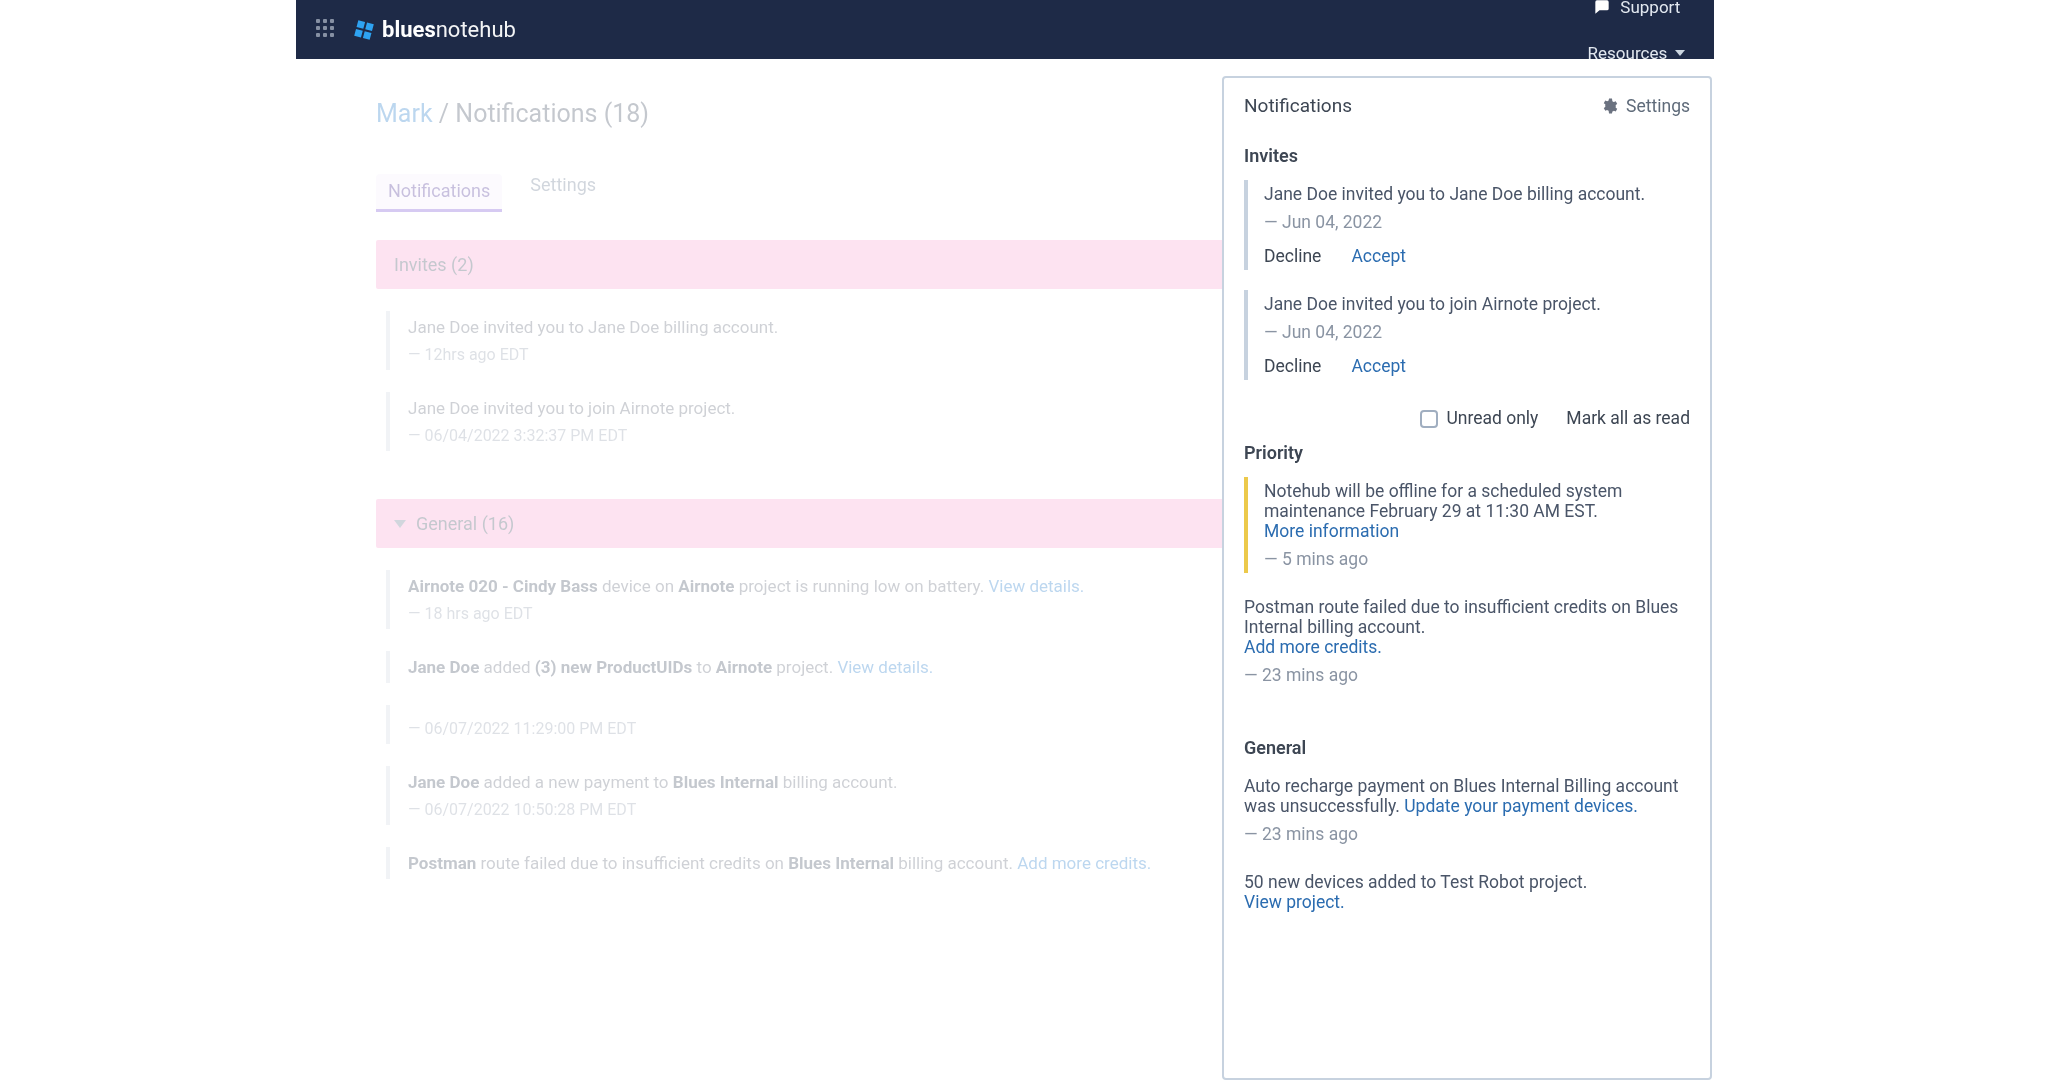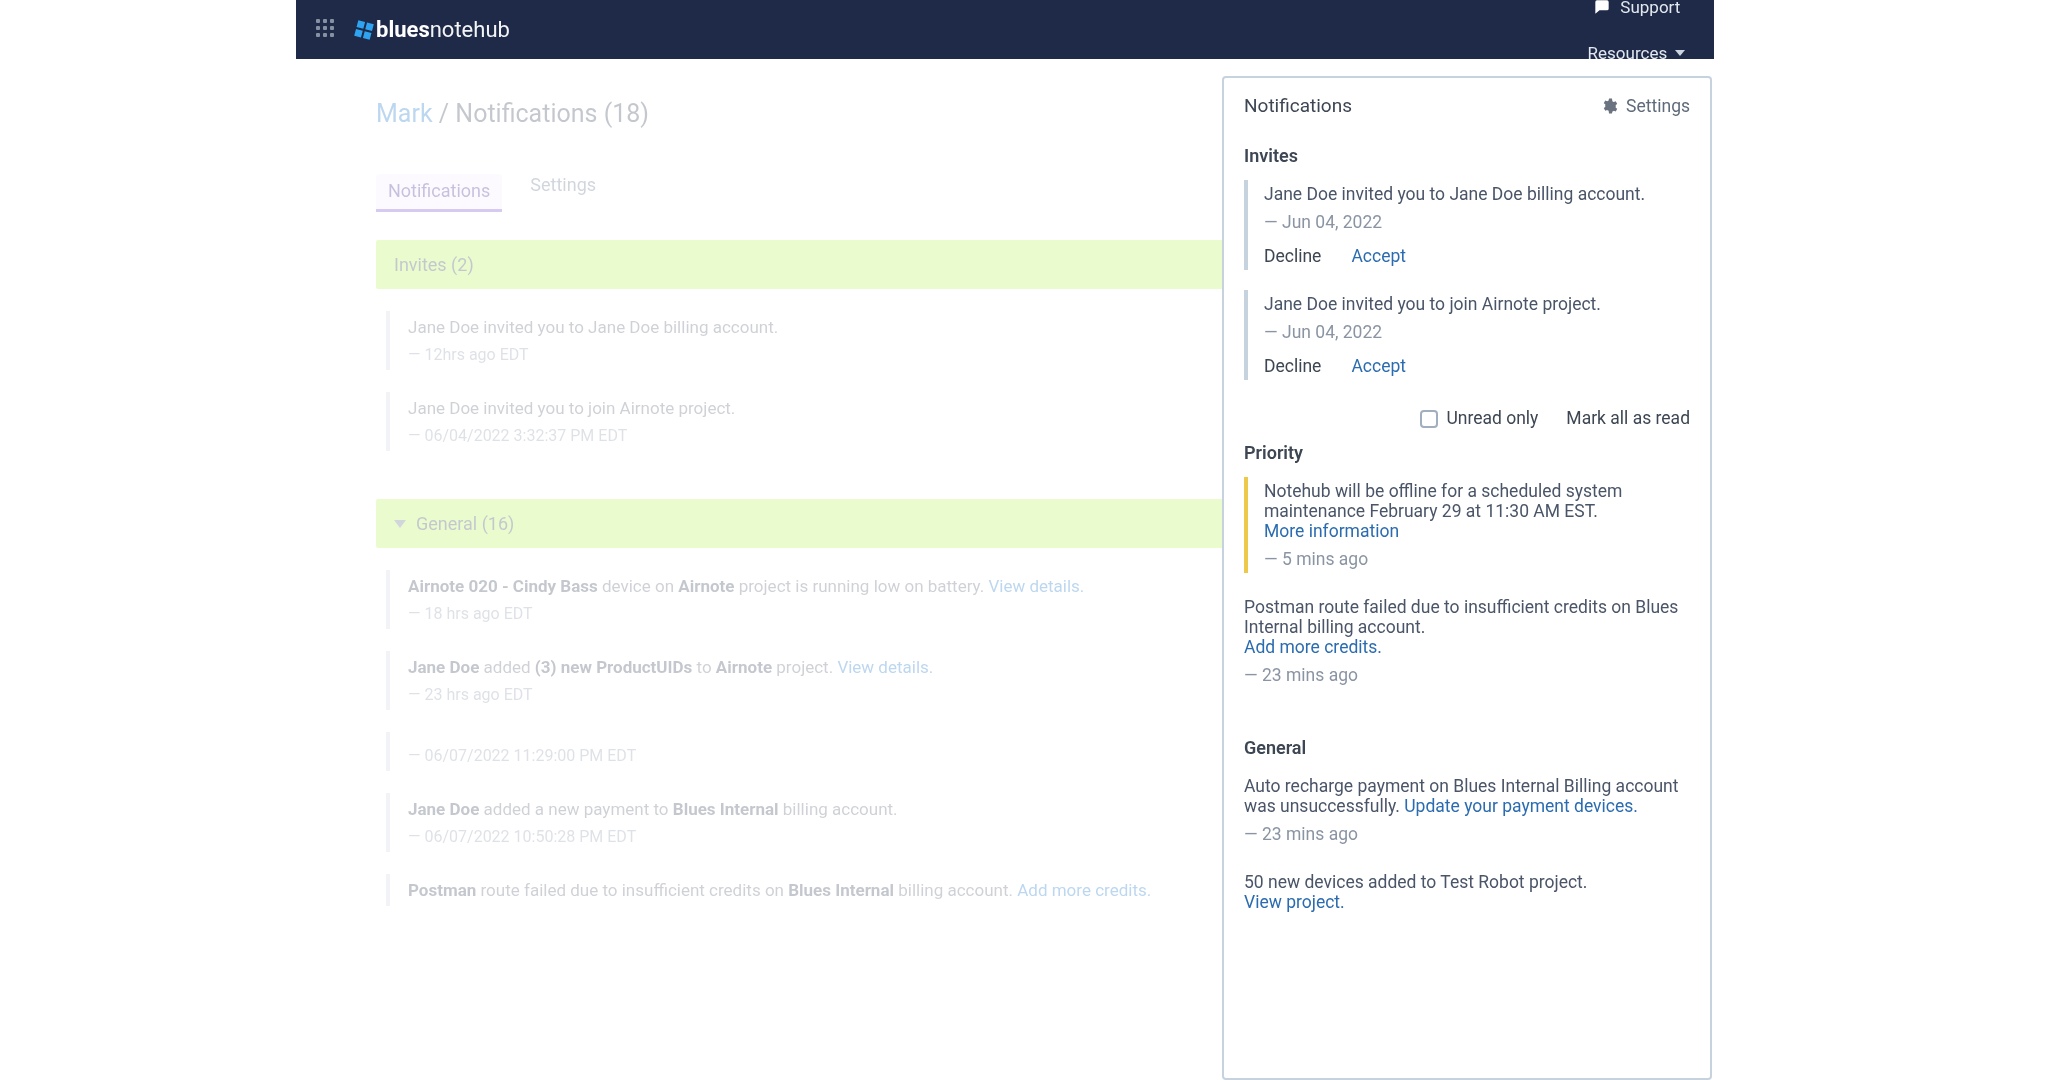--- a/index.html
+++ b/index.html
@@ -32,21 +32,21 @@
   }
   .topbar .left { display: flex; align-items: center; gap: 14px; }
   .apps-grid {
     width: 22px; height: 22px;
     display: grid; grid-template-columns: repeat(3,4px); grid-template-rows: repeat(3,4px);
     gap: 3px;
     opacity: .6;
     cursor: pointer;
   }
   .apps-grid span { background: #cbd5e0; width:4px; height:4px; border-radius:1px; }
-  .brand { display:flex; align-items:center; font-weight:600; font-size:22px; color:#fff;}
+  .brand { display:flex; align-items:center; gap:6px; font-weight:600; font-size:22px; color:#fff;}
   .brand-mark {
     width: 24px; height: 24px;
     display:inline-block;
   }
   .brand-text .blues { font-weight:700; }
   .brand-text .notehub { font-weight:400; opacity:.95; }
   .topbar .right { margin-left:auto; display:flex; align-items:center; gap:26px;flex-direction:column; }
   .tb-item { display:flex; align-items:center; gap:8px; color:#e2e8f0; cursor:pointer; font-size:17px;}
   .bell-wrap { position:relative; }
   .bell-badge {
@@ -72,21 +72,21 @@
   .breadcrumb { font-size:25px; color:#4a5568; }
   .breadcrumb .home { color:#3182ce; }
   .tabs { display:flex; gap:28px; margin-top:46px; font-size:18px;}
   .tab { color:#718096; cursor:pointer; padding-bottom:8px;}
   .tab.active { color:#553c9a; border-bottom:3px solid #805ad5;background:#f4f0fb; padding:6px 12px 8px; border-radius:4px 4px 0 0;}
   .filter-box {
     margin-top:18px; width:100%; border:1px solid #e2e8f0; border-radius:4px;
     padding:12px 16px; color:#a0aec0; font-size:17px; background:#fff;
   }
   .section-head {
-    margin-top:28px; background:#bef264; padding:14px 18px; font-size:18px; color:#4a5568;
+    margin-top:28px; background:#f9a8d4; padding:14px 18px; font-size:18px; color:#4a5568;
     display:flex; align-items:center; gap:10px; border-radius:2px;
   }
   .tri-down { width:0;height:0;border-left:6px solid transparent;border-right:6px solid transparent;border-top:8px solid #718096;}
   .item {
     border-left:4px solid #d3dae3; margin:22px 0 0 10px; padding:6px 0 6px 18px;
     font-size:17px; color:#6b7280;
   }
   .item .bold { font-weight:700; color:#4a5568;}
   .item .link { color:#3182ce; cursor:pointer;}
   .item .ts { color:#9aa3b2; margin-top:8px; font-size:16px;}
@@ -216,21 +216,20 @@
       <div>
         <span class="bold">Airnote 020 - Cindy Bass</span><span> device on </span><span class="bold">Airnote</span><span> project is running low on battery. </span><span class="link">View details.</span>
       </div>
       <div class="ts">— 18 hrs ago EDT</div>
     </div>
 
     <div class="item">
       <div>
         <span class="bold">Jane Doe</span><span> added </span><span class="bold">(3) new ProductUIDs</span><span> to </span><span class="bold">Airnote</span><span> project. </span><span class="link">View details.</span>
       </div>
-      <div class="ts">— 23 hrs ago EDT</div>
     </div>
 
     <div class="item">
       <div class="ts">— 06/07/2022 11:29:00 PM EDT</div>
     </div>
 
     <div class="item">
       <div>
         <span class="bold">Jane Doe</span><span> added a new payment to </span><span class="bold">Blues Internal</span><span> billing account.</span>
       </div>

